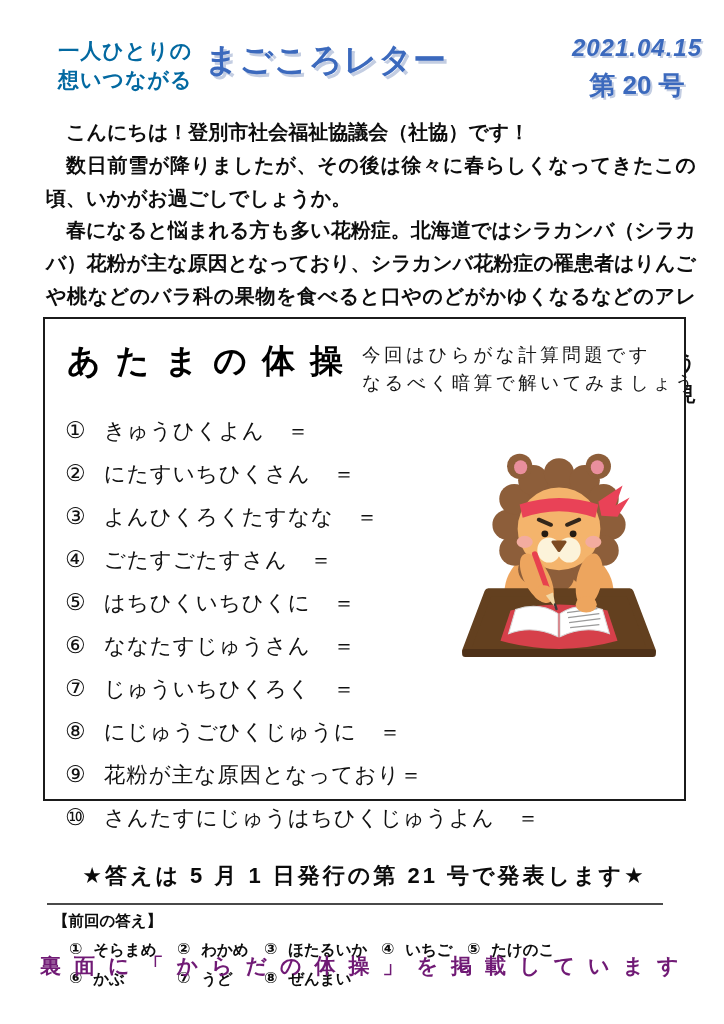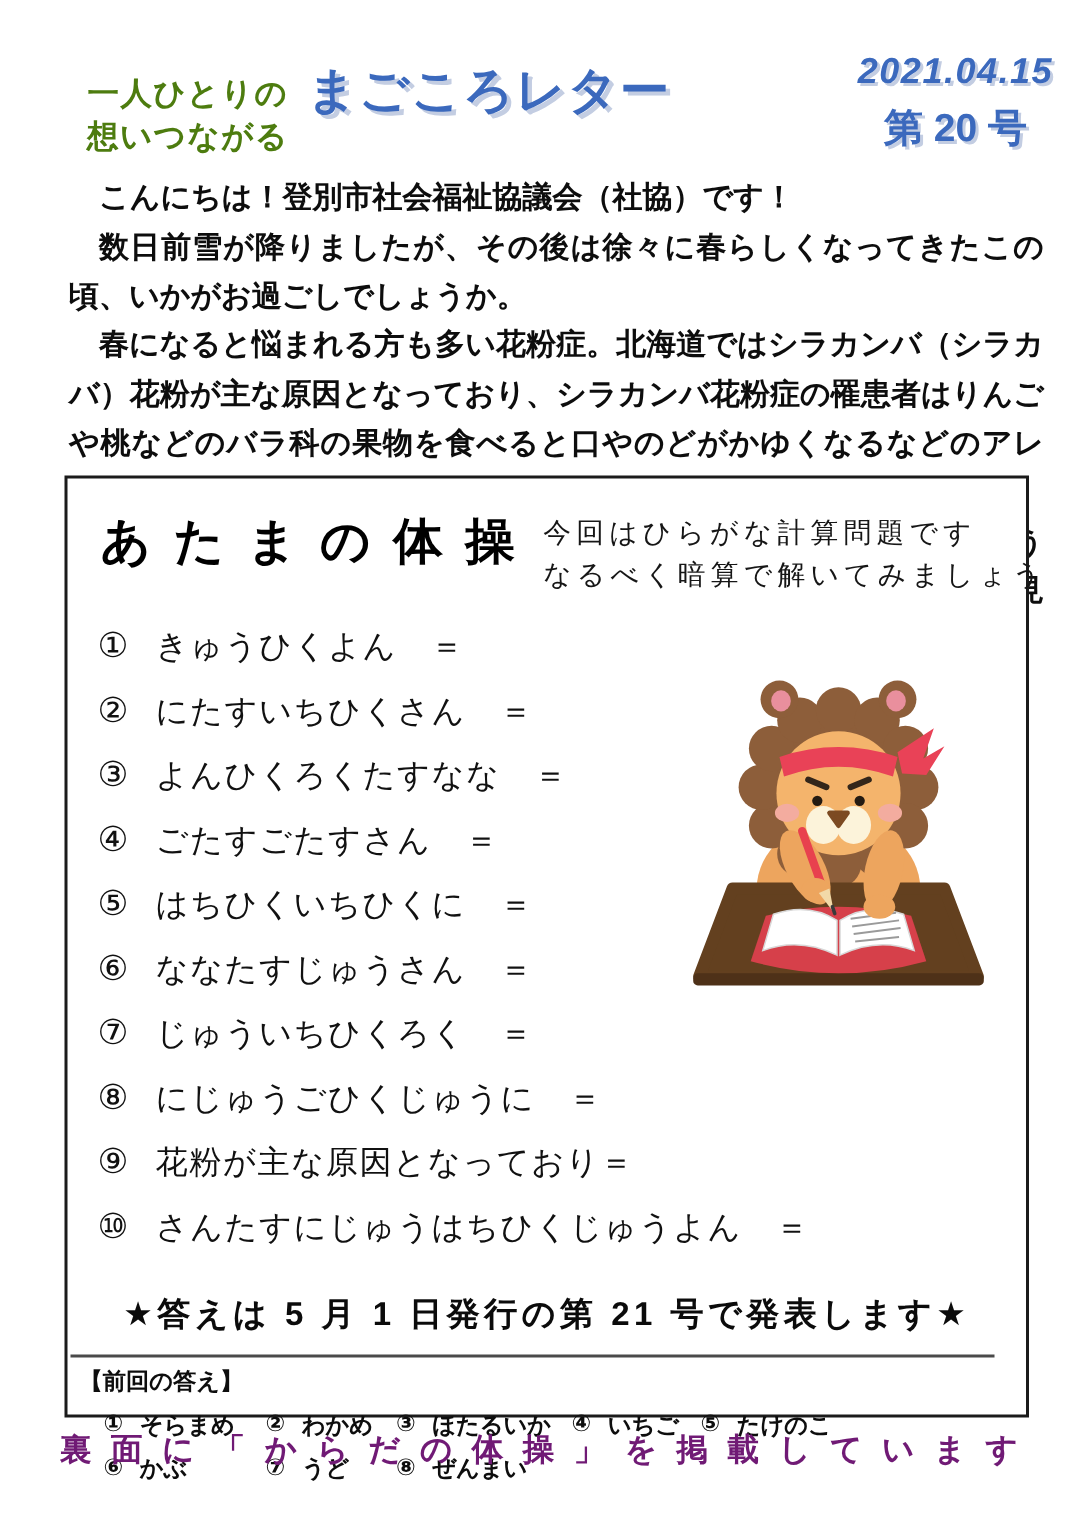--- a/index.html
+++ b/index.html
@@ -1,32 +1,32 @@
 <!DOCTYPE html>
 <html><head>
 <meta charset="utf-8">
 <style>
   html,body{margin:0;padding:0;background:#ffffff;}
   body{width:724px;height:1024px;font-family:"Liberation Sans","DejaVu Sans",sans-serif;color:#111;}
   .page{position:relative;width:724px;height:1024px;background:#fff;overflow:hidden;}
 
   
   .header{position:absolute;top:34px;left:58px;right:22px;display:flex;align-items:flex-start;}
-  .tagline{color:#4d7c0f;font-weight:700;font-size:21px;line-height:1.4;text-align:center;margin-top:14px;letter-spacing:1px;white-space:nowrap;}
+  .tagline{color:#0369a1;font-weight:700;font-size:21px;line-height:1.4;text-align:center;margin-top:2px;letter-spacing:1px;white-space:nowrap;}
   .main-title{color:#3b69bd;font-weight:700;font-size:33px;letter-spacing:1px;margin-left:12px;margin-top:4px;white-space:nowrap;text-shadow:3px 3px 0 #c3cde2;}
   .header-right{margin-left:auto;text-align:center;color:#3b69bd;white-space:nowrap;}
   .date{font-size:24px;font-style:italic;font-weight:700;letter-spacing:1px;text-shadow:2px 2px 0 #c3cde2;}
   .issue{font-size:26px;font-weight:800;margin-top:6px;text-shadow:2px 2px 0 #c3cde2;}
 
   
   .intro{position:absolute;top:118px;left:46px;width:650px;font-size:20px;line-height:1.64;font-weight:600;text-align:justify;color:#0d0d0d;font-family:Liberation Mono, monospace;}
   .intro p{margin:0;text-indent:1em;}
 
   
-  .quiz-box{position:absolute;top:317px;left:43px;width:643px;height:628px;border:2px solid #1b1b1b;box-sizing:border-box;background:#fff;}
+  .quiz-box{position:absolute;top:317px;left:43px;width:643px;height:484px;border:2px solid #1b1b1b;box-sizing:border-box;background:#fff;}
   .quiz-header{display:flex;align-items:flex-start;padding:20px 14px 0 22px;}
   .quiz-title{font-size:33px;font-weight:800;letter-spacing:15px;color:#000;white-space:nowrap;}
   .quiz-sub{margin-left:4px;font-size:18.5px;letter-spacing:3.5px;line-height:1.5;font-weight:500;padding-top:2px;white-space:nowrap;color:#161616;}
   .problems{margin-top:12px;padding-left:20px;position:relative;z-index:2;}
   .problem{font-size:21.5px;height:43px;display:flex;align-items:center;font-weight:500;letter-spacing:1px;color:#111;white-space:nowrap;}
   .problem .pnum{font-size:23px;margin-right:17px;}
   .answer-notice{margin-top:22px;text-align:center;font-size:22px;font-weight:600;letter-spacing:3px;white-space:nowrap;color:#0b0b0b;}
   .sep{border:none;border-top:2px solid #4a4a4a;width:616px;margin:12px 0 6px 2px;}
   .prev{padding:0 14px 0 8px;font-weight:700;color:#0d0d0d;}
   .prev-heading{font-size:15.5px;}

